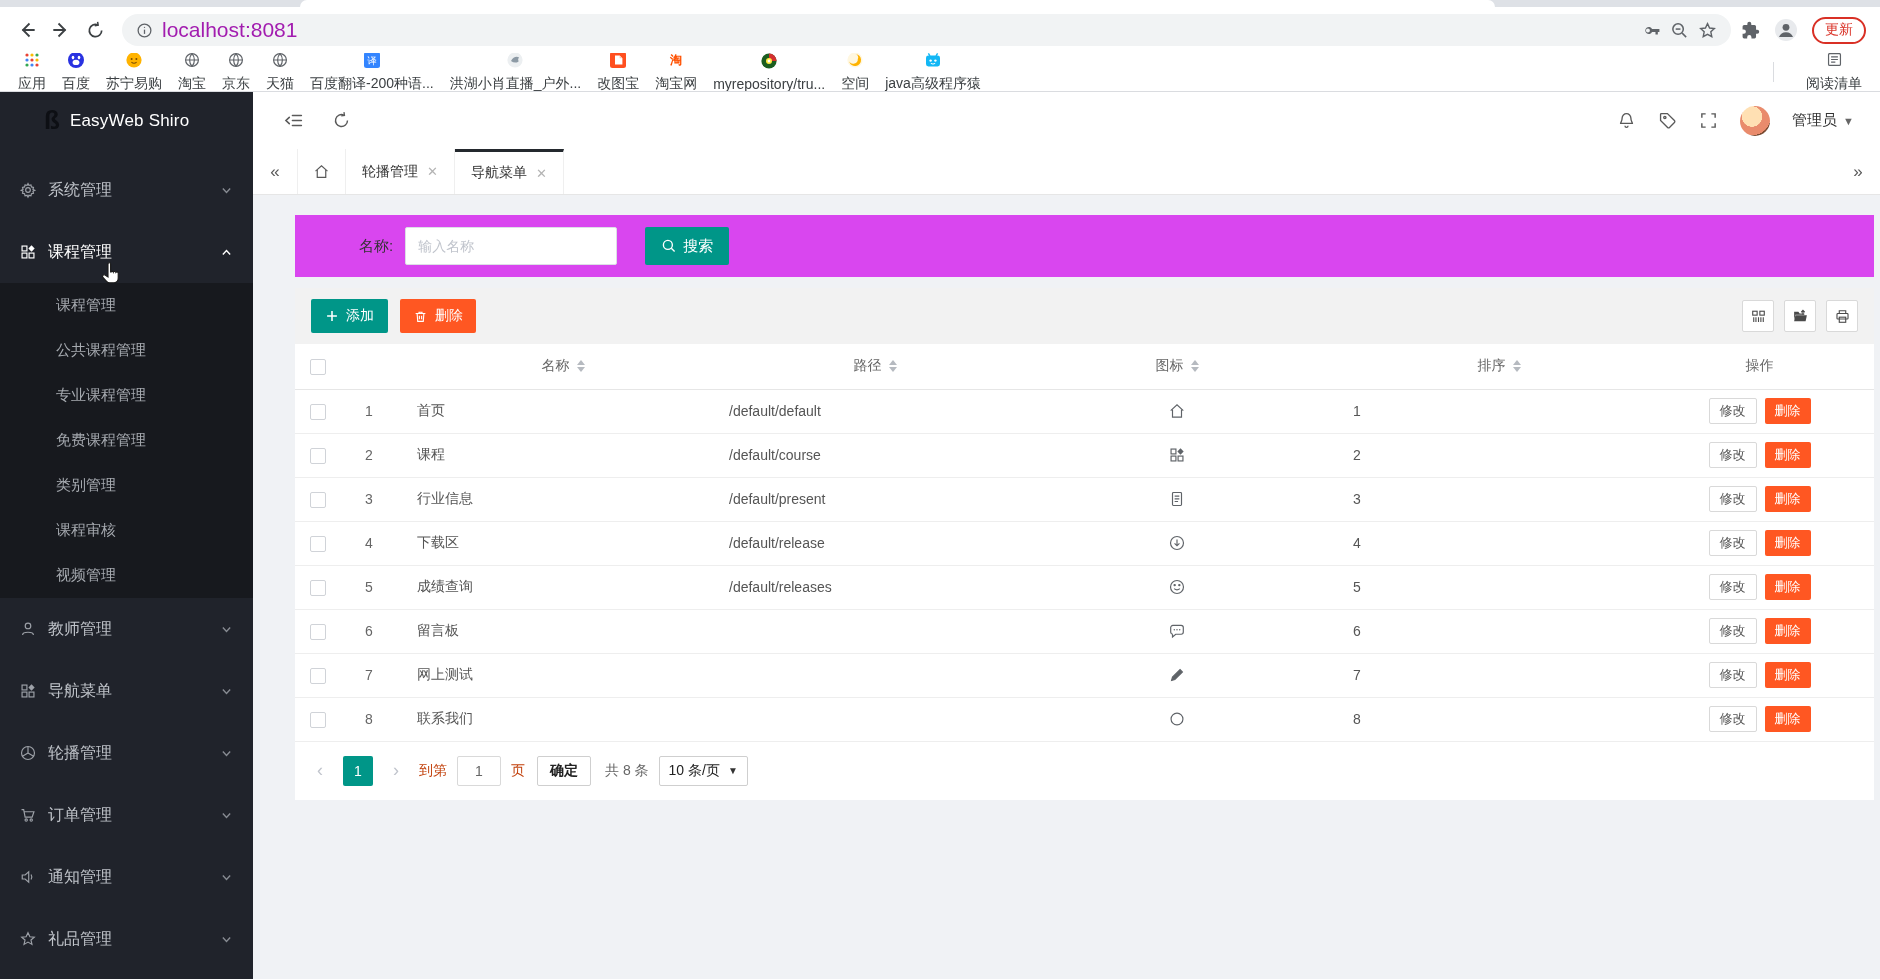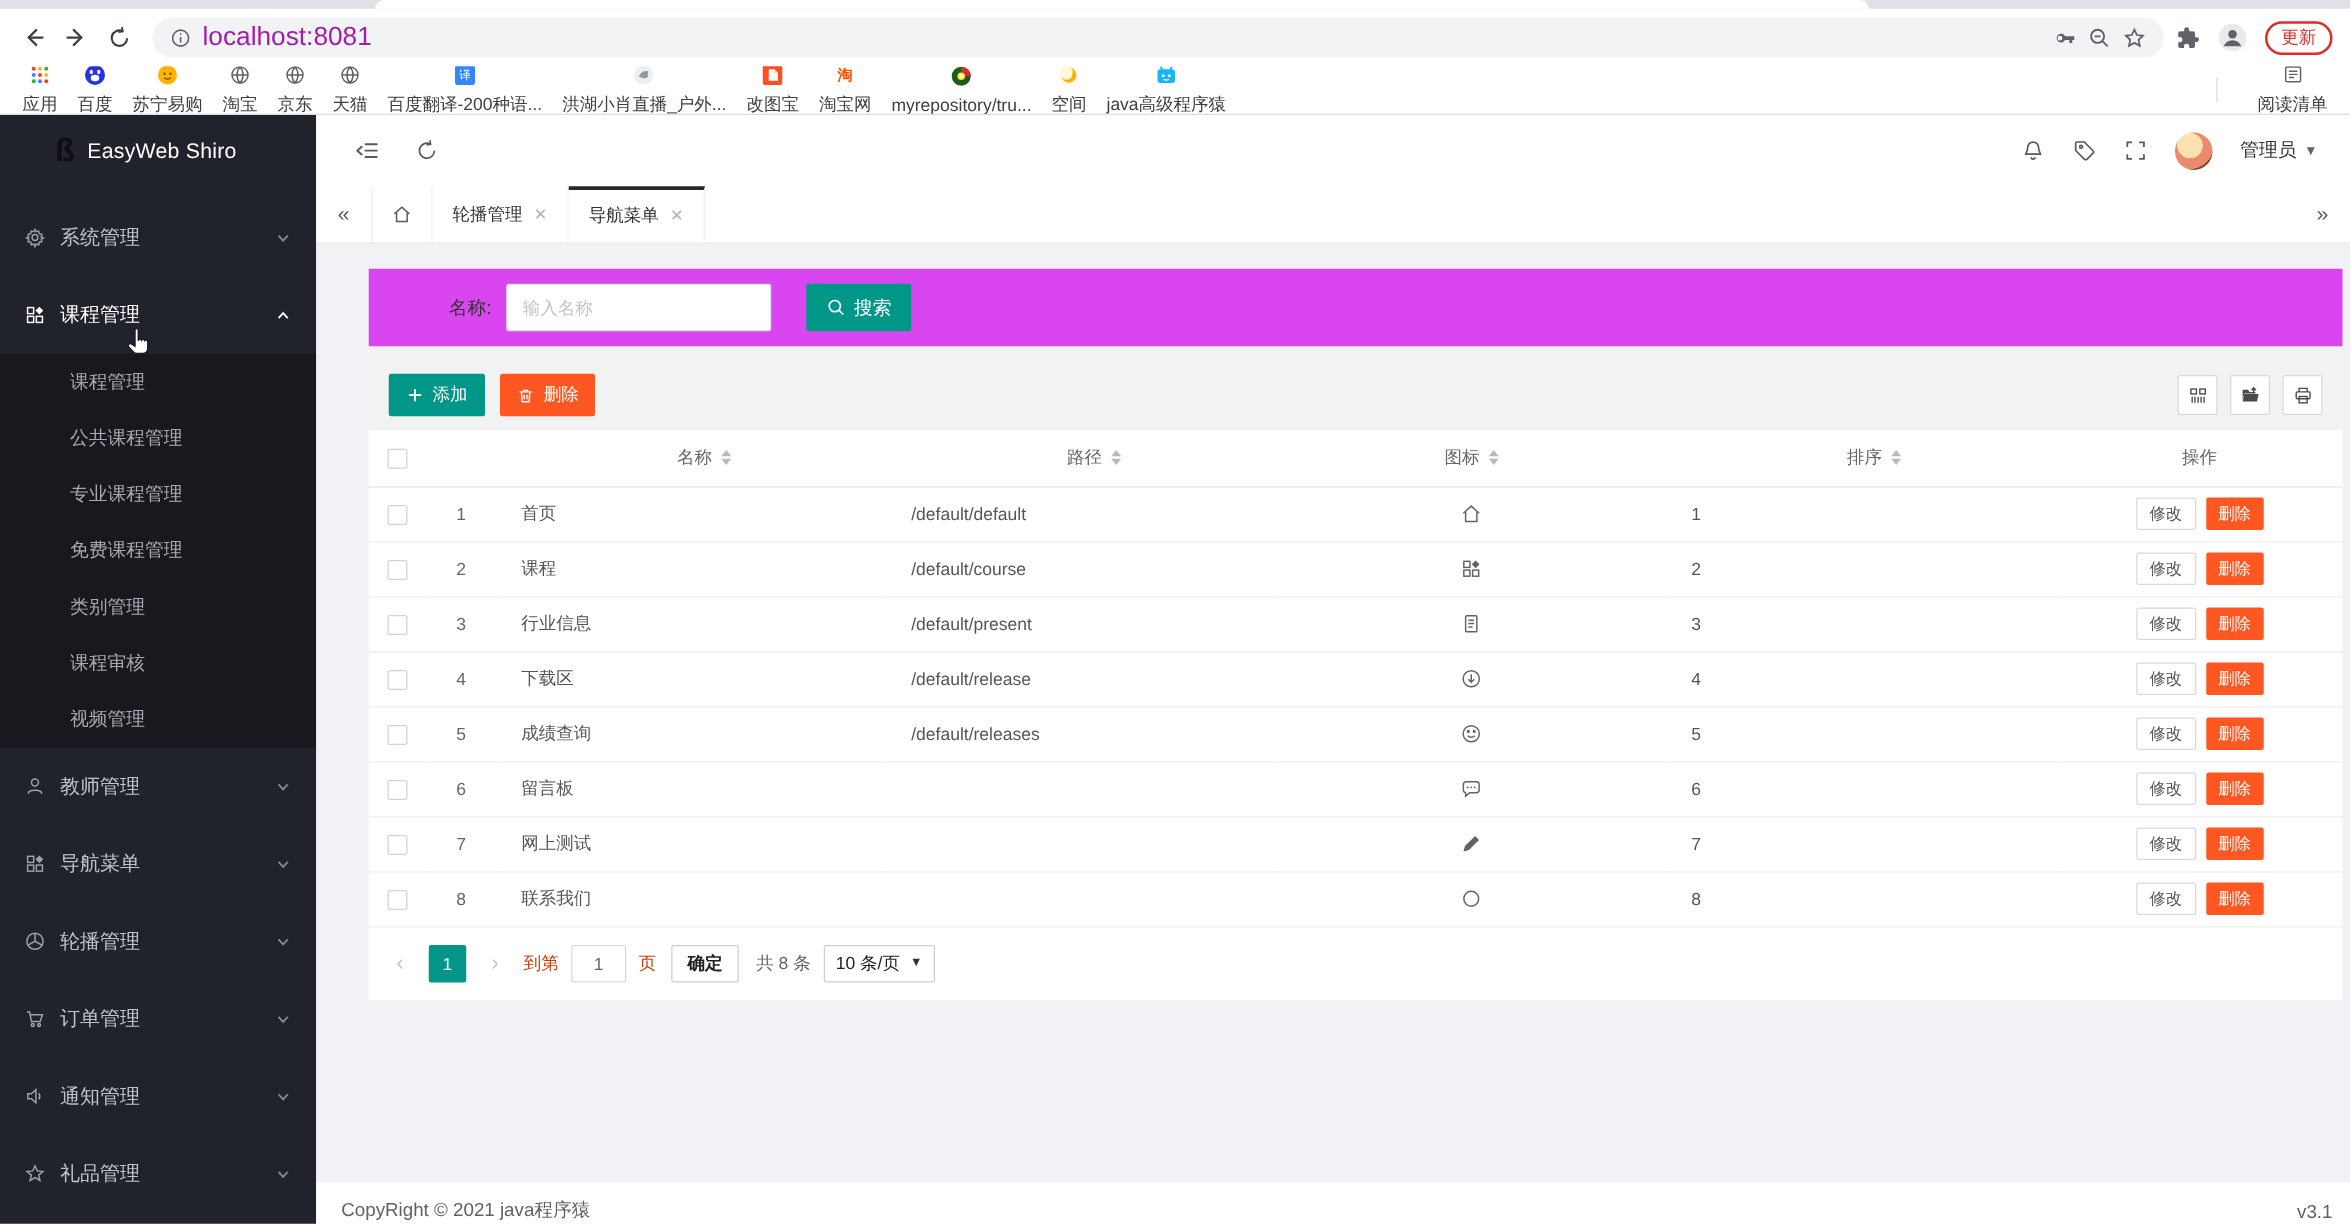--- a/index.html
+++ b/index.html
@@ -741,22 +741,18 @@
           <button class="pg-confirm">确定</button>
           <span class="pg-total">共 8 条</span>
           <span class="pg-select">
             <span>10 条/页</span>
             <span class="caret">▼</span>
           </span>
         </div>
       </div>
     </div>
 
-    <div class="footer">
-      <span>CopyRight © 2021 java程序猿</span>
-      <span class="ver">v3.1</span>
-    </div>
   </div>
 </div>
 
 <svg class="cursor-overlay" viewBox="0 0 24 26">
   <path d="M8 2 c0-1.6 2.6-1.6 2.6 0 V10 l.2.1 c.1-1 2.4-1 2.6 0 .4-.9 2.3-.7 2.5.3 .5-.8 2.3-.4 2.3.7 v5 c0 2.6-1.4 4.6-4 4.6 h-4.6 c-1.2 0-2.2-.5-3-1.4 L3 15.5 c-1.3-1.4.4-3.4 2-2.4 l3 1.9 Z" fill="#fff" stroke="#1a1a1a" stroke-width="1.1"></path>
 </svg>
 
 </body></html>

